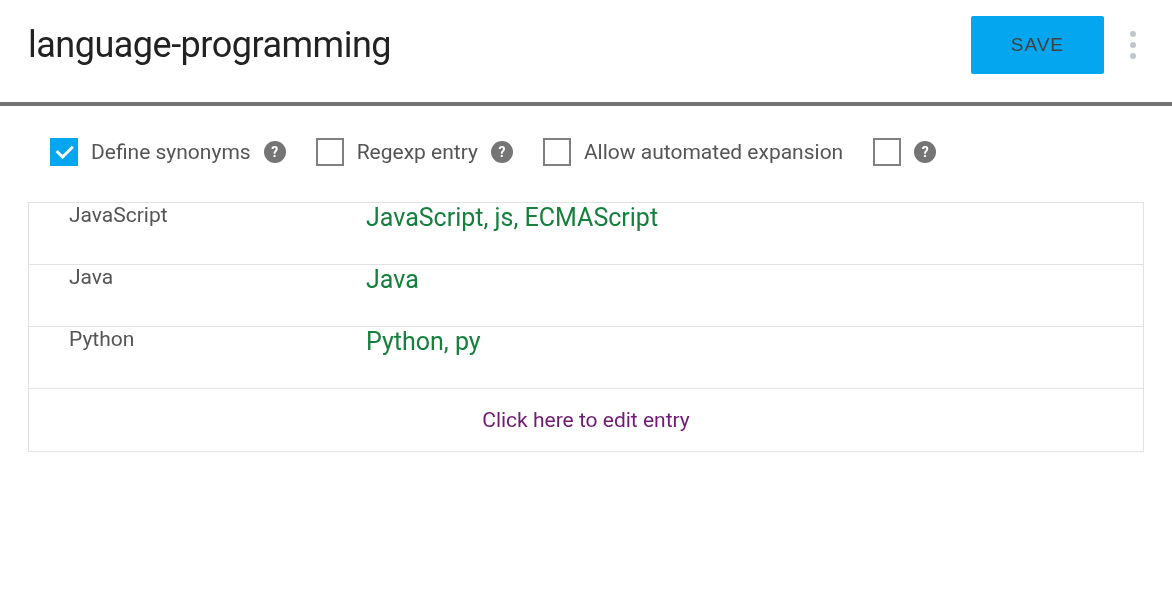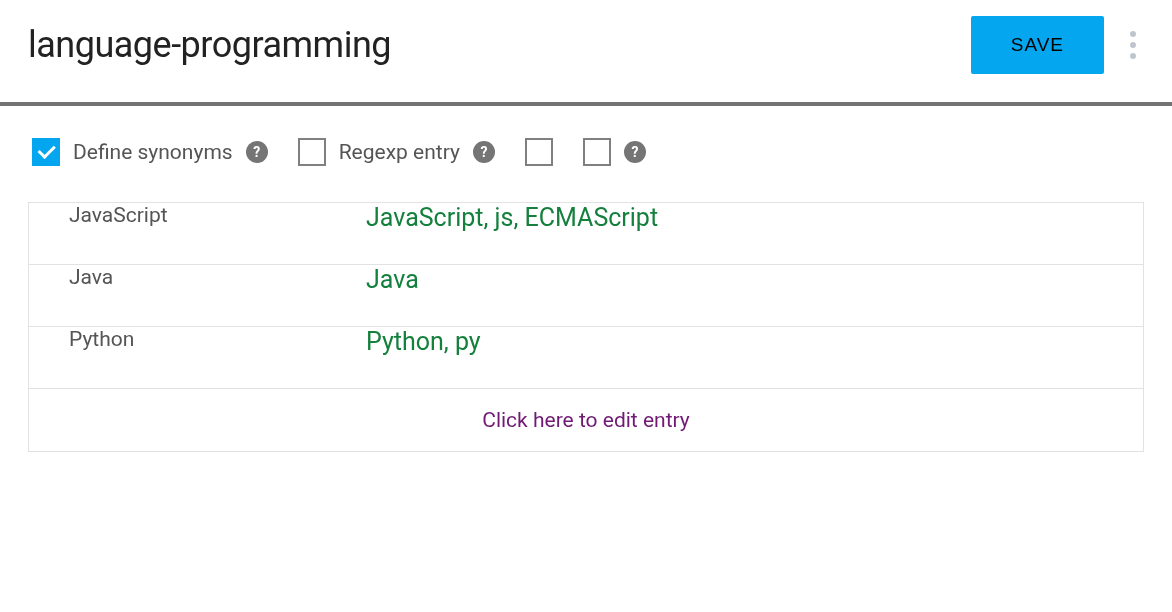--- a/index.html
+++ b/index.html
@@ -27,21 +27,21 @@
       color: #222;
       letter-spacing: -0.5px;
     }
     .header-actions {
       display: flex;
       align-items: center;
       gap: 18px;
     }
     .save-btn {
       background: #05a6f0;
-      color: #000000;
+      color: #404040;
       border: none;
       font-size: 19px;
       font-weight: 500;
       letter-spacing: 1px;
       padding: 18px 40px;
       cursor: pointer;
       border-radius: 2px;
     }
     .more-btn {
       display: flex;
@@ -55,20 +55,21 @@
       height: 6px;
       border-radius: 50%;
       background: #bfc5cc;
     }
     .options {
       padding: 32px 28px 24px 32px;
       display: flex;
       flex-wrap: wrap;
       gap: 24px 30px;
       align-items: center;
+      margin-left: 18px;
     }
     .option {
       display: flex;
       align-items: center;
       gap: 13px;
     }
     .checkbox {
       width: 28px;
       height: 28px;
       border: 2px solid #808080;
@@ -165,20 +166,21 @@
     <span class="option-label">Define synonyms</span>
     <span class="help-icon">?</span>
   </div>
   <div class="option">
     <div class="checkbox"></div>
     <span class="option-label">Regexp entry</span>
     <span class="help-icon">?</span>
   </div>
   <div class="option">
     <div class="checkbox"></div>
+    <span class="option-label">Allow automated expansion</span>
   </div>
   <div class="option" style="flex-basis:100%; max-width:fit-content;">
     <div class="checkbox"></div>
     <span class="help-icon">?</span>
   </div>
 </div>
 
 <div class="table">
   <div class="row">
     <div class="cell-key">JavaScript</div>

